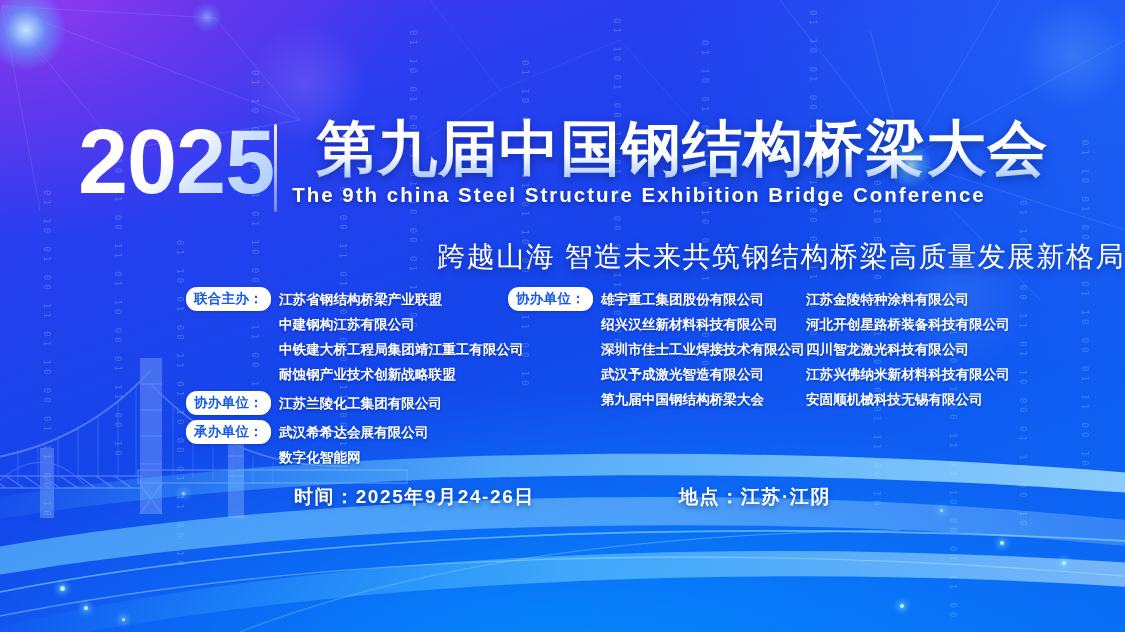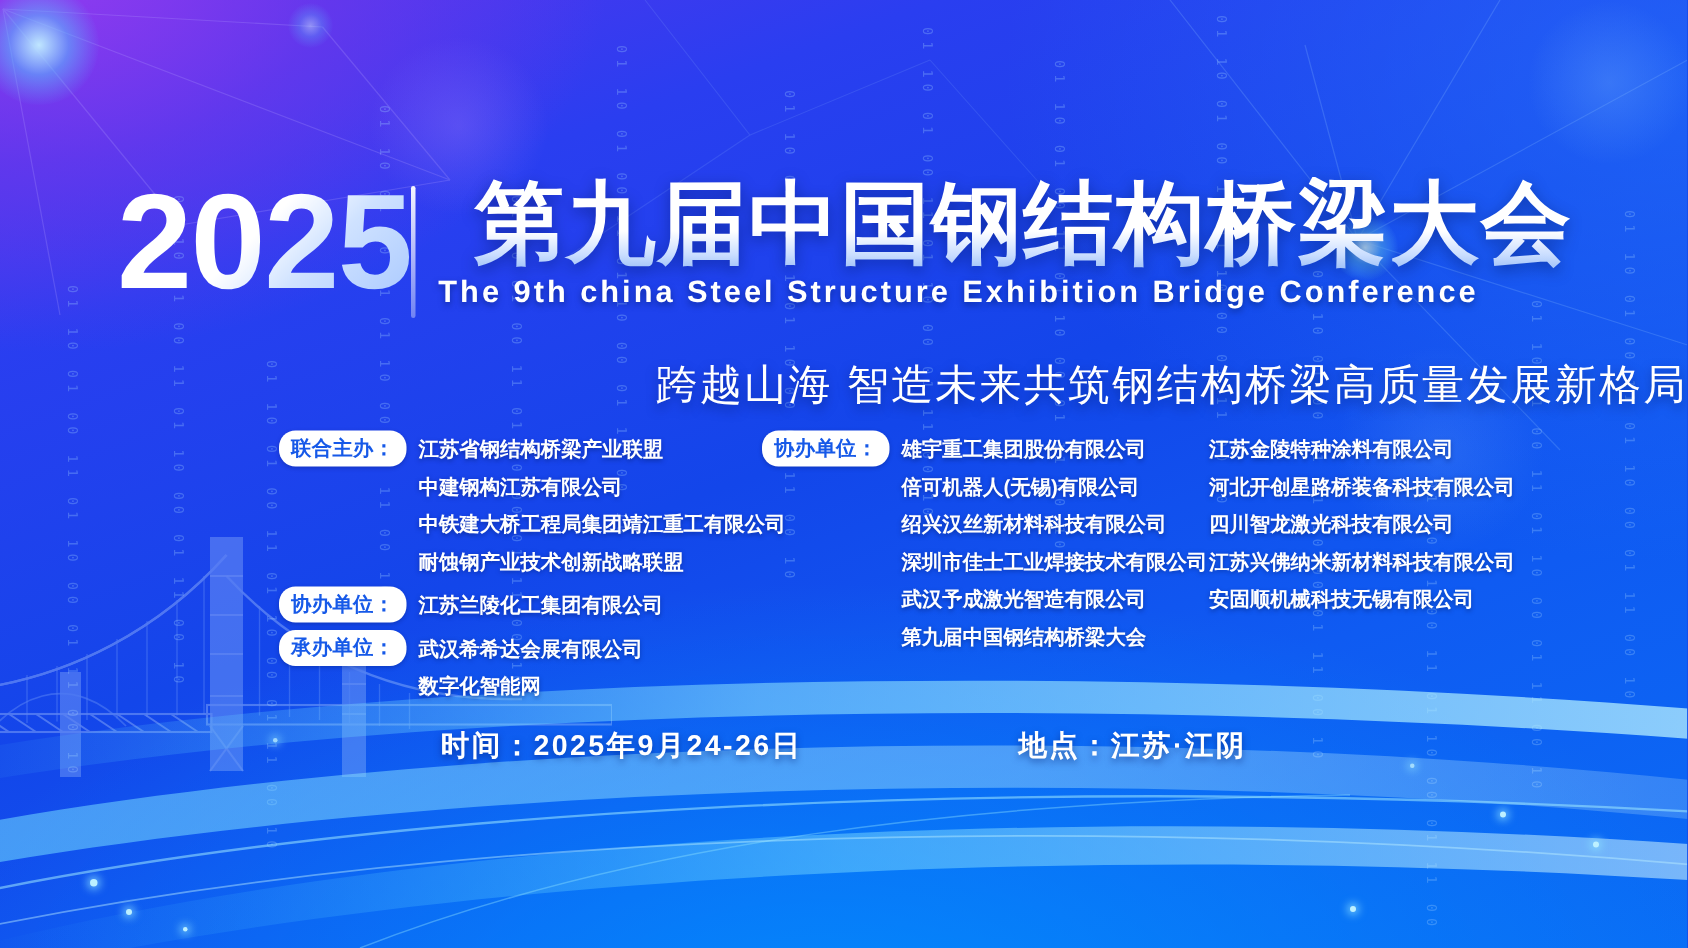--- a/index.html
+++ b/index.html
@@ -262,21 +262,20 @@
           <div class="nm">数字化智能网</div>
         </div>
       </div>
     </div>
 
     <div class="col col-b">
       <div class="grp">
         <div class="pill">协办单位：</div>
         <div class="names">
           <div class="nm">雄宇重工集团股份有限公司</div>
-          <div class="nm">倍可机器人(无锡)有限公司</div>
           <div class="nm">绍兴汉丝新材料科技有限公司</div>
           <div class="nm">深圳市佳士工业焊接技术有限公司</div>
           <div class="nm">武汉予成激光智造有限公司</div>
           <div class="nm">第九届中国钢结构桥梁大会</div>
         </div>
       </div>
     </div>
 
     <div class="col col-c">
       <div class="names">

